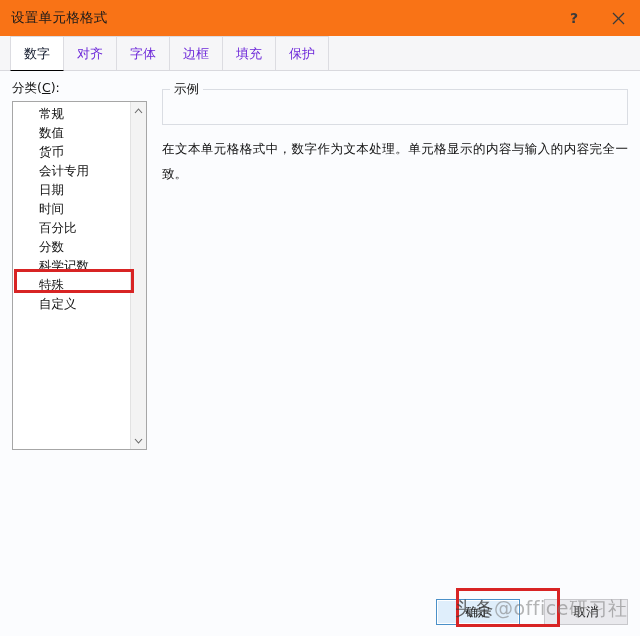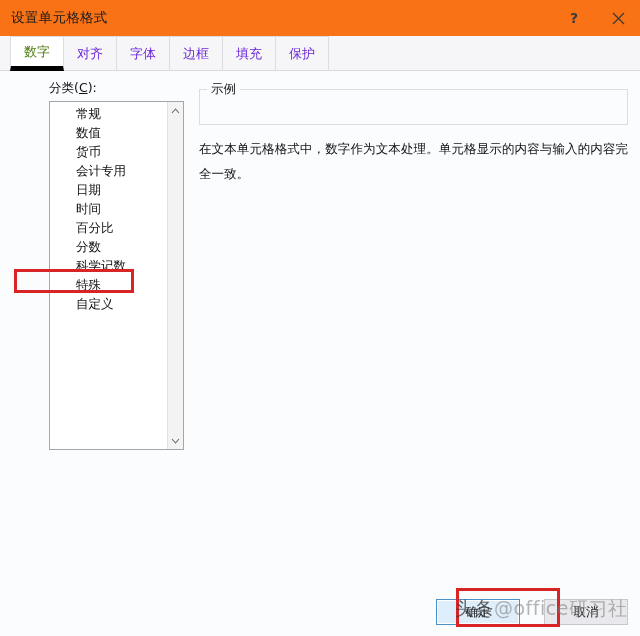--- a/index.html
+++ b/index.html
@@ -87,36 +87,35 @@
     border-right: 1px solid #dcdce1;
     box-sizing: border-box;
     position: relative;
     top: 0;
     cursor: default;
     white-space: nowrap;
   }
   .tab + .tab { margin-left: -1px; }
   .tab.active {
     background: #ffffff;
-    border-bottom: 5px solid #000000;
+    border-bottom: 1px solid #000000;
     margin-bottom: -1px;
     z-index: 3;
-    color: #4d7c0f;
+    color: #0f172a;
   }
 
   
   .dlg-body {
     flex: 1;
     position: relative;
     background: #fbfcfe;
     padding: 9px 12px 0 12px;
     box-sizing: border-box;
     display: flex;
     flex-direction: column;
-    margin-left: 37px;
   }
   .content-row {
     display: flex;
     align-items: flex-start;
   }
 
   
   .left-col {
     width: 135px;
     min-width: 135px;

